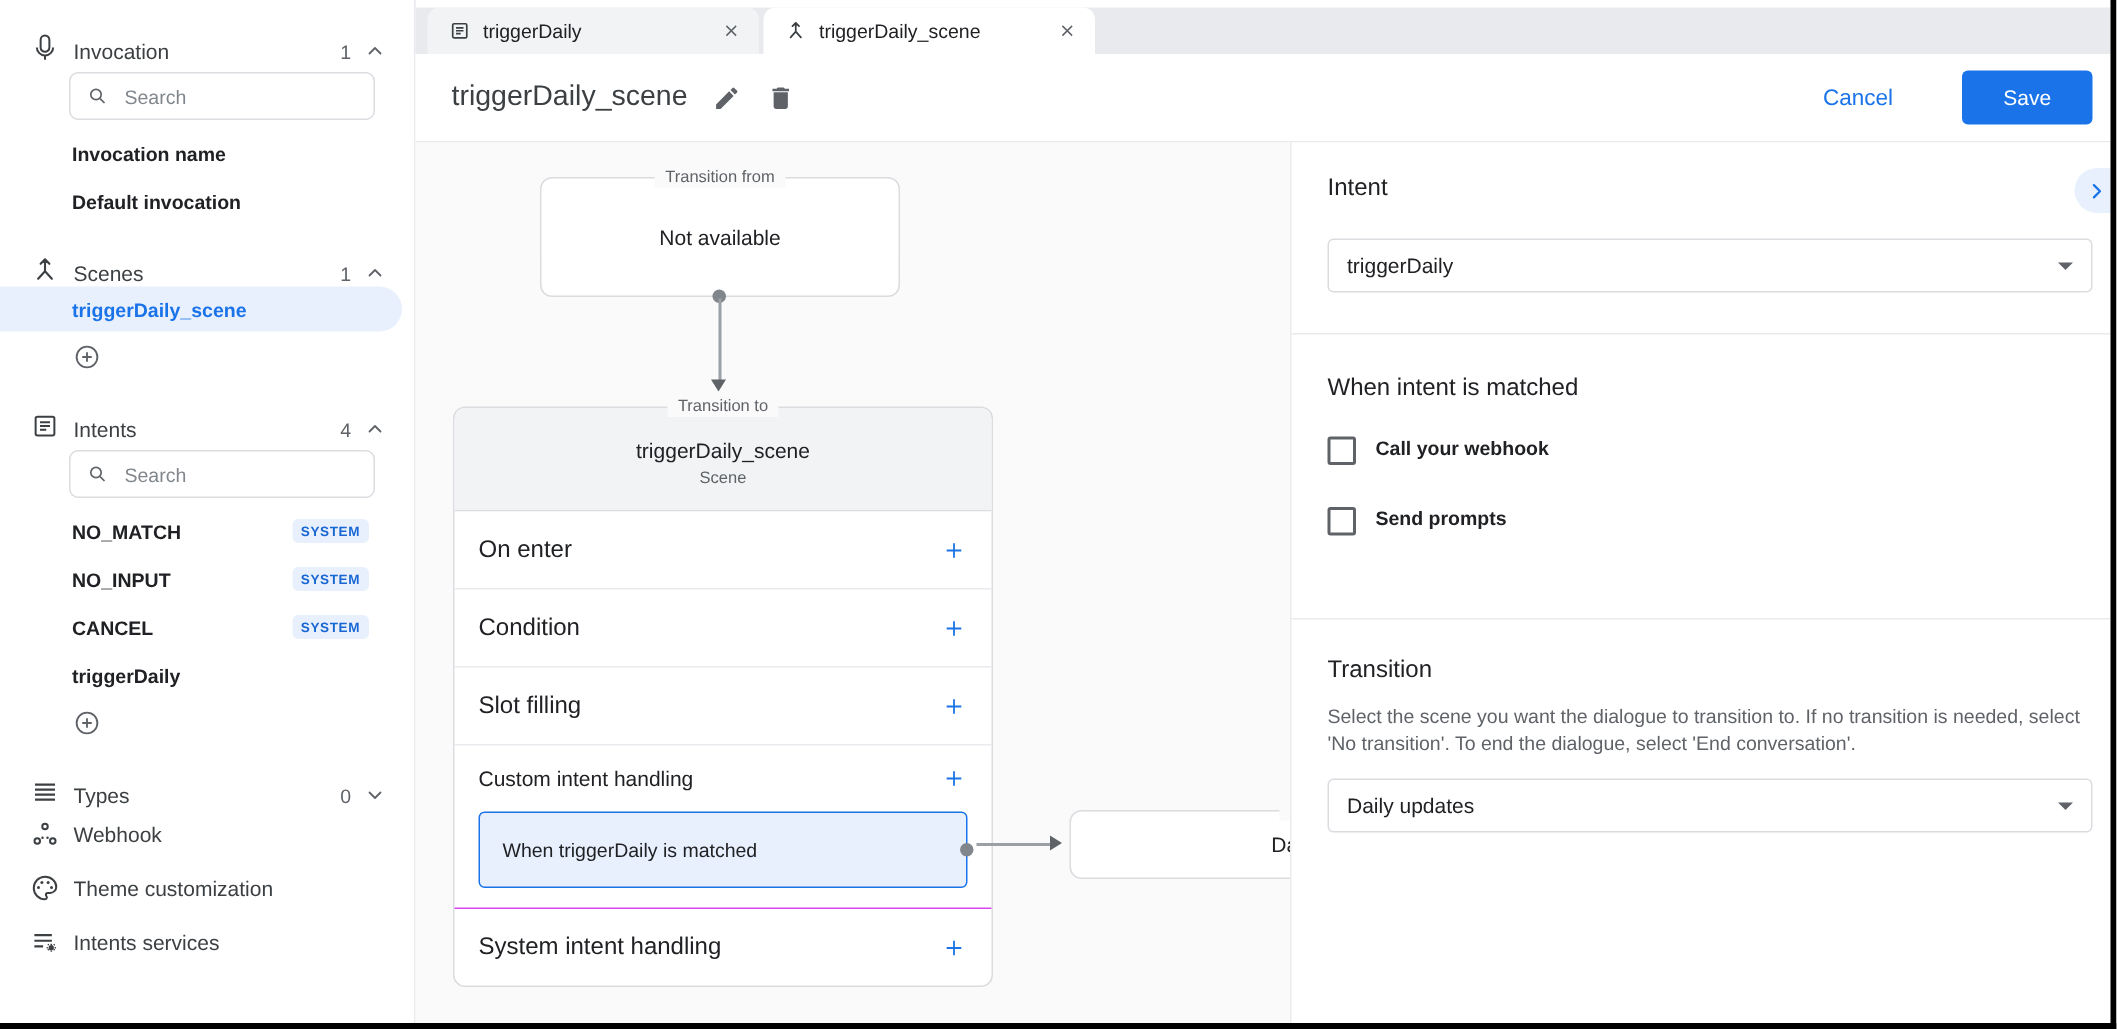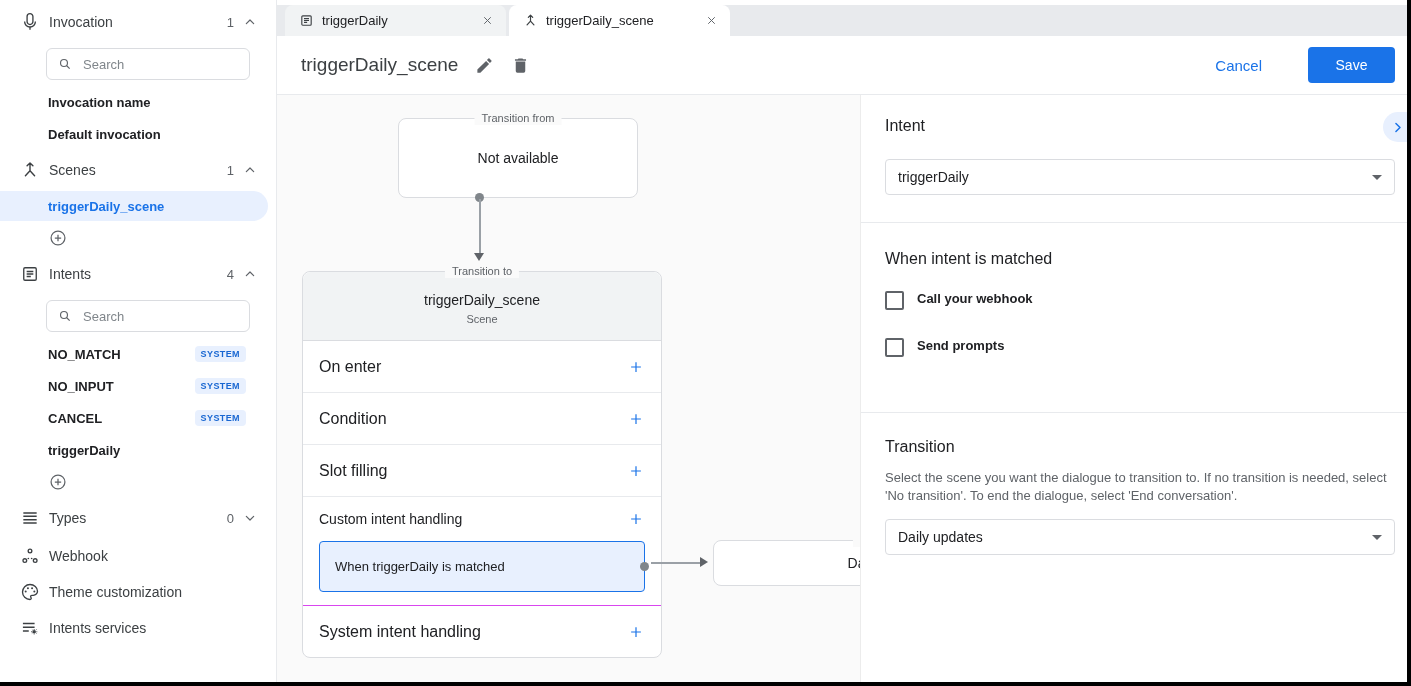--- a/index.html
+++ b/index.html
@@ -3,21 +3,21 @@
 <meta charset="utf-8">
 <style>
   html,body{margin:0;padding:0;}
   body{width:1411px;height:686px;position:relative;overflow:hidden;background:#fff;
        font-family:"Liberation Sans",sans-serif;color:#202124;}
   .app{display:flex;width:1407px;height:682px;}
 
   
   .sidebar{width:277px;min-width:277px;box-sizing:border-box;border-right:1px solid #e8eaed;
            background:#fff;padding-top:2px;overflow:hidden;}
-  .side-header{height:40px;display:flex;align-items:center;padding:0 18px 0 20px;cursor:pointer;}
+  .side-header{height:40px;display:flex;align-items:flex-end;padding:0 18px 0 20px;cursor:pointer;}
   .side-header .slabel{font-size:14px;color:#3c4043;flex:1;margin-left:9px;}
   .scount{font-size:13px;color:#5f6368;margin-right:8px;}
   .side-search{margin:6px 26px 6px 46px;height:32px;border:1px solid #dadce0;border-radius:6px;
                display:flex;align-items:center;padding:0 10px;box-sizing:border-box;background:#fff;}
   .side-search input{border:none;outline:none;flex:1;min-width:0;font-size:13px;color:#202124;
                      margin-left:8px;background:transparent;font-family:inherit;}
   .side-search input::placeholder{color:#80868b;}
   .side-item{height:32px;display:flex;align-items:center;padding:0 30px 0 48px;font-size:13px;
              font-weight:700;color:#202124;cursor:pointer;}
   .side-item.selected{height:30px;width:268px;box-sizing:border-box;border-radius:0 15px 15px 0;
@@ -49,21 +49,21 @@
   .save{width:87px;height:36px;background:#1a73e8;color:#fff;border:none;border-radius:4px;
         font-size:14px;cursor:pointer;font-family:inherit;}
 
   
   .content{flex:1;display:flex;min-height:0;}
   .canvas{width:583px;min-width:583px;position:relative;background:#fafafa;overflow:hidden;}
   .node{position:absolute;background:#fff;border:1px solid #dadce0;border-radius:8px;box-sizing:border-box;}
   .legend{position:absolute;top:-7px;left:50%;transform:translateX(-50%);background:#fafafa;
           padding:0 7px;font-size:11px;color:#5f6368;white-space:nowrap;line-height:13px;}
   .from-node{left:83px;top:23px;width:240px;height:80px;display:flex;align-items:center;
-             justify-content:center;font-size:14px;color:#202124;margin-left:38px;}
+             justify-content:center;font-size:14px;color:#202124;}
   .cdot{position:absolute;width:9px;height:9px;border-radius:50%;background:#80868b;}
   .vline{position:absolute;left:202px;top:104px;width:2px;height:55px;background:#9aa0a6;}
   .varrow{position:absolute;left:197px;top:158px;width:0;height:0;border-left:5.5px solid transparent;
           border-right:5.5px solid transparent;border-top:8px solid #5f6368;}
   .scene-card{left:25px;top:176px;width:360px;}
   .scene-head{background:#f1f3f4;border-bottom:1px solid #dadce0;border-radius:8px 8px 0 0;
               text-align:center;padding:20px 0 15px;}
   .scene-title{font-size:14px;color:#202124;}
   .scene-sub{font-size:11px;color:#5f6368;margin-top:5px;}
   .scene-row{display:flex;align-items:center;justify-content:space-between;height:51px;

